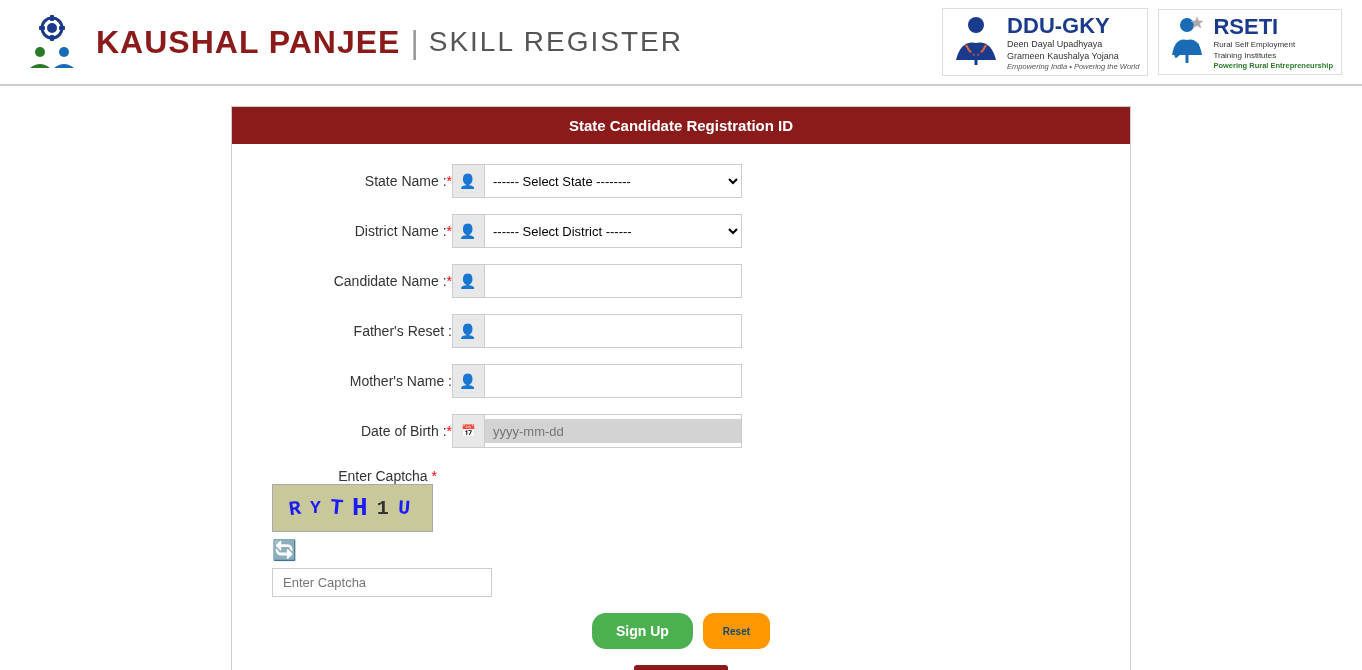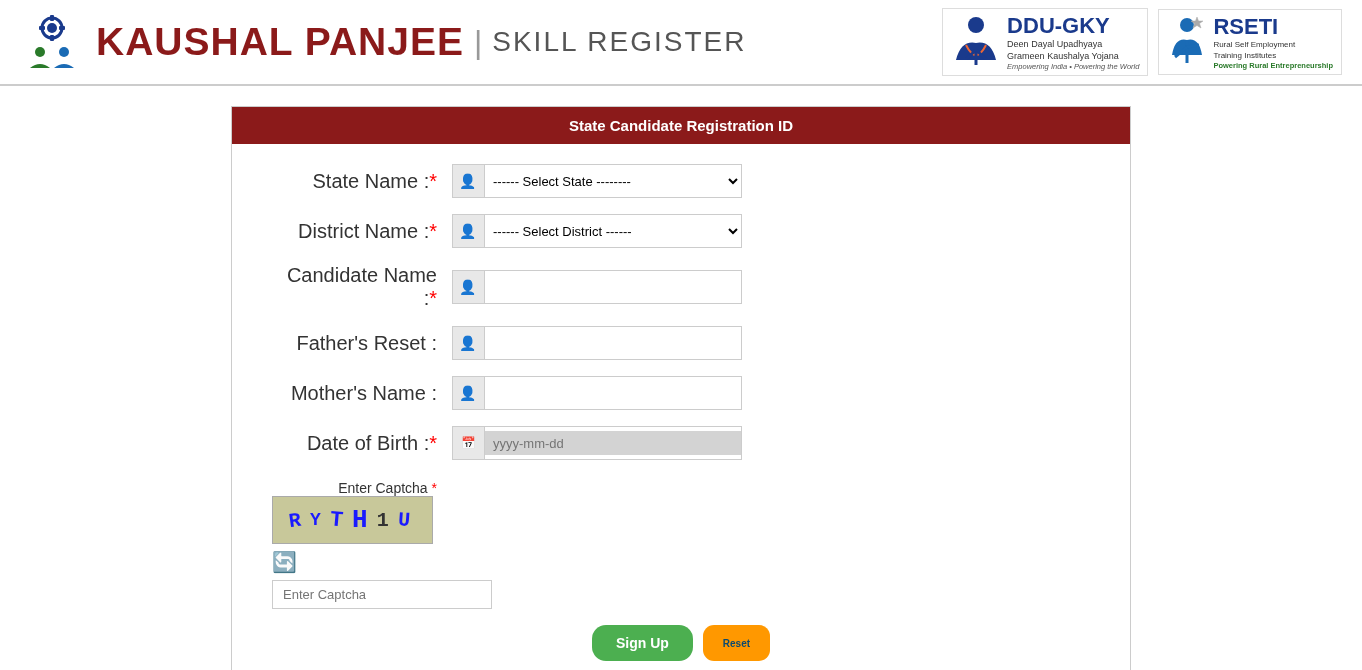--- a/index.html
+++ b/index.html
@@ -22,21 +22,21 @@
     .logo-icon {
       width: 64px;
       height: 64px;
     }
     .header-title {
       display: flex;
       align-items: center;
       gap: 10px;
     }
     .brand-name {
-      font-size: 39px;
+      font-size: 32px;
       font-weight: 900;
       color: #8B1A1A;
       letter-spacing: 1px;
     }
     .divider-pipe {
       font-size: 32px;
       color: #999;
       font-weight: 300;
     }
     .skill-register {
@@ -124,22 +124,21 @@
 
     .form-row {
       display: flex;
       align-items: center;
       margin-bottom: 16px;
     }
 
     .form-label {
       width: 180px;
       text-align: right;
-      padding-right: 15px;
-      font-size: 20px;
+      font-size: 14px;
       color: #333;
       font-weight: normal;
     }
 
     .required {
       color: red;
     }
 
     .input-group {
       display: flex;

